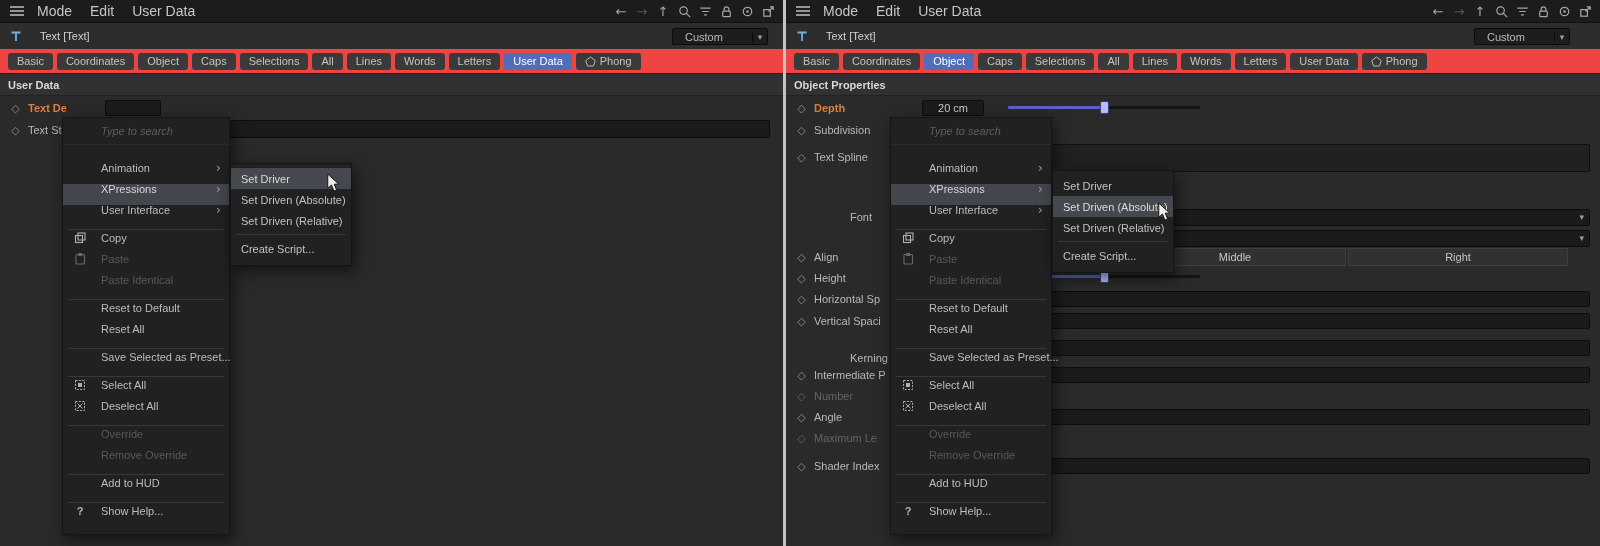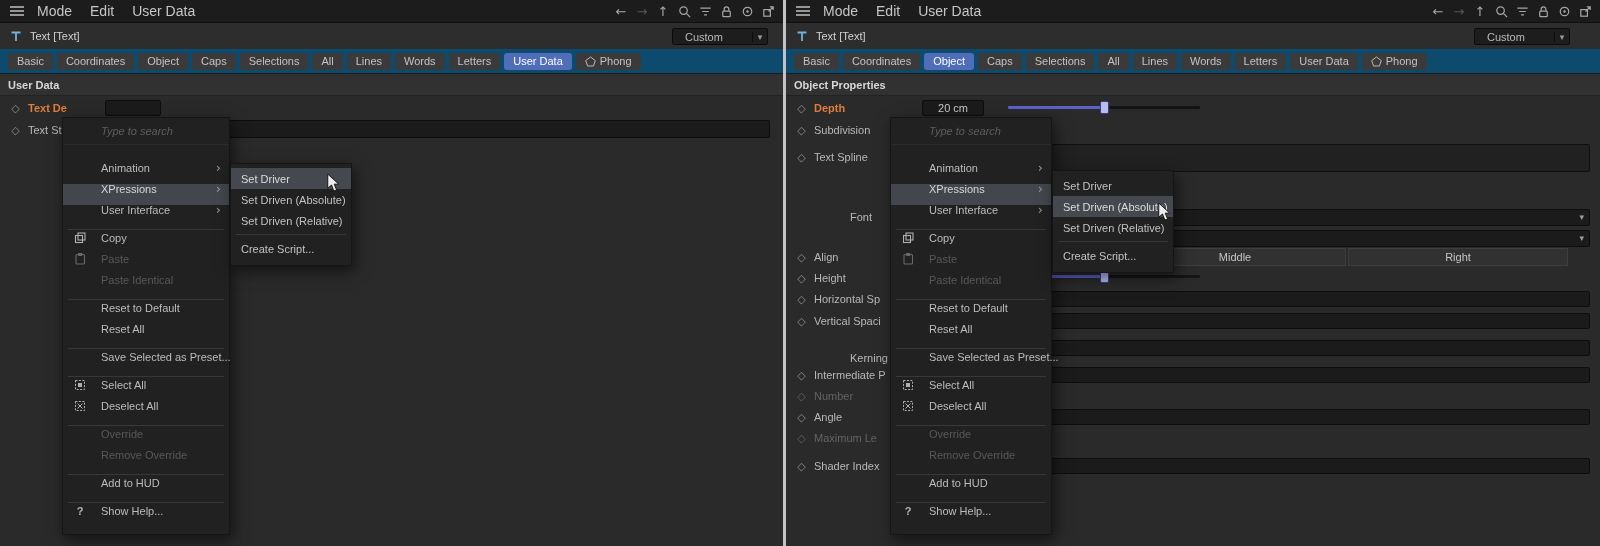--- a/index.html
+++ b/index.html
@@ -21,31 +21,31 @@
   .mb-spacer { flex:1; }
   .mb-icons { display:flex; align-items:center; gap:5px; padding-right:7px; }
   .mb-icon { width:16px; height:16px; display:flex; align-items:center; justify-content:center; }
   .mb-glyph { font-family:"DejaVu Sans",sans-serif; font-size:13px; color:#a8a8a8; line-height:1; }
   .mb-glyph.dim { color:#565656; }
 
   
   .titlebar { position:absolute; top:23px; left:0; right:0; height:26px; background:#2d2d2d;
               display:flex; align-items:center; z-index:3; }
   .obj-icon { margin-left:9px; display:flex; }
-  .obj-title { margin-left:7px; color:#d2d2d2;text-align:right; }
+  .obj-title { margin-left:17px; color:#d2d2d2;text-align:right; }
   .preset { position:absolute; top:5px; width:96px; height:17px; background:#1d1d1d;
             border:1px solid #0c0c0c; border-radius:2px; display:flex; align-items:center; color:#b9b9b9; }
   #pL .preset { right:15px; }
   #pR .preset { right:30px; }
   .preset-label { flex:1; padding-left:12px; }
   .preset-chevron { width:15px; text-align:center; font-family:"DejaVu Sans",sans-serif;
                     font-size:9px; color:#9a9a9a; border-left:1px solid #0c0c0c; }
 
   
-  .tabsbar { position:absolute; top:49px; left:0; right:0; height:25px; background:#0c4a6e;
+  .tabsbar { position:absolute; top:49px; left:0; right:0; height:25px; background:#ef4444;
              border-bottom:1px solid #1c1c1c; display:flex; align-items:center; gap:4px;
              padding-left:8px; z-index:3; }
   .tab { height:17px; background:#3a3a3a; border-radius:3px; padding:0 9px; display:flex;
          align-items:center; color:#c3c3c3; white-space:nowrap; }
   .tab.active { background:#4f6db8; color:#ffffff; }
   .tab .pent { margin-right:4px; display:flex; }
 
   .section-header { position:absolute; top:74px; left:0; right:0; height:22px; background:#313131;
                     border-bottom:1px solid #222; display:flex; align-items:center; padding-left:8px;
                     font-weight:bold; color:#d8d8d8; z-index:1; }

